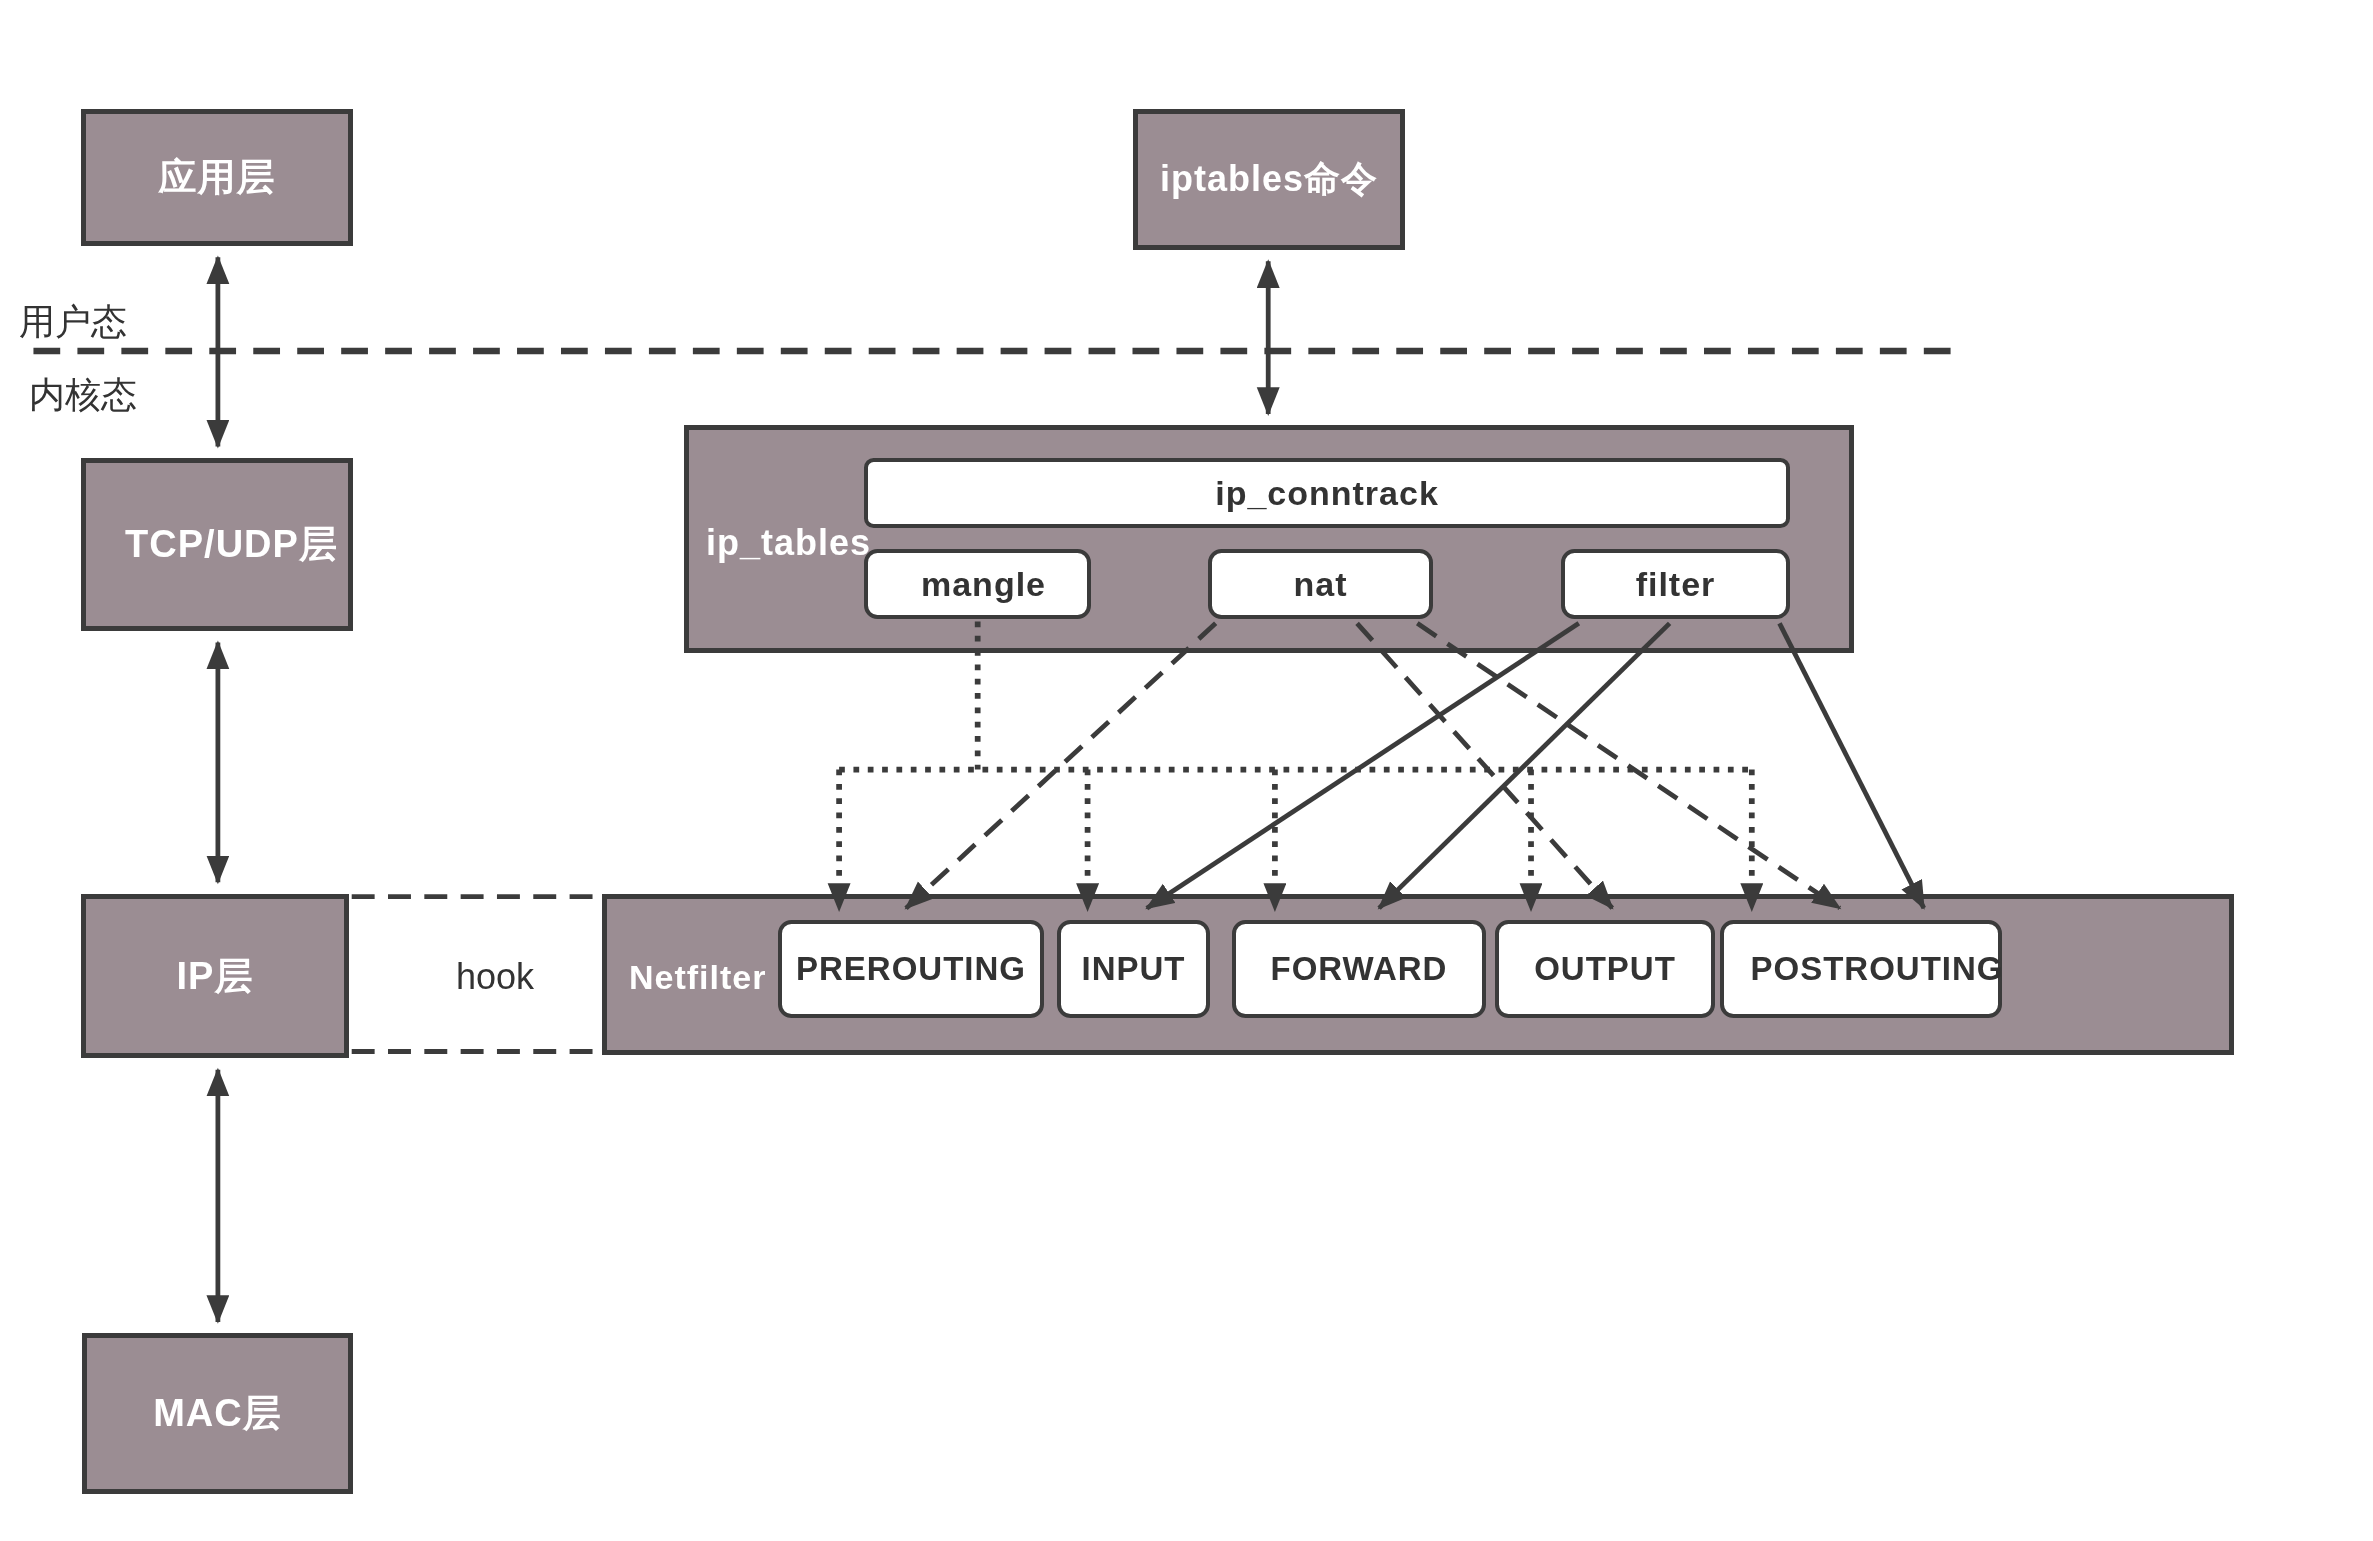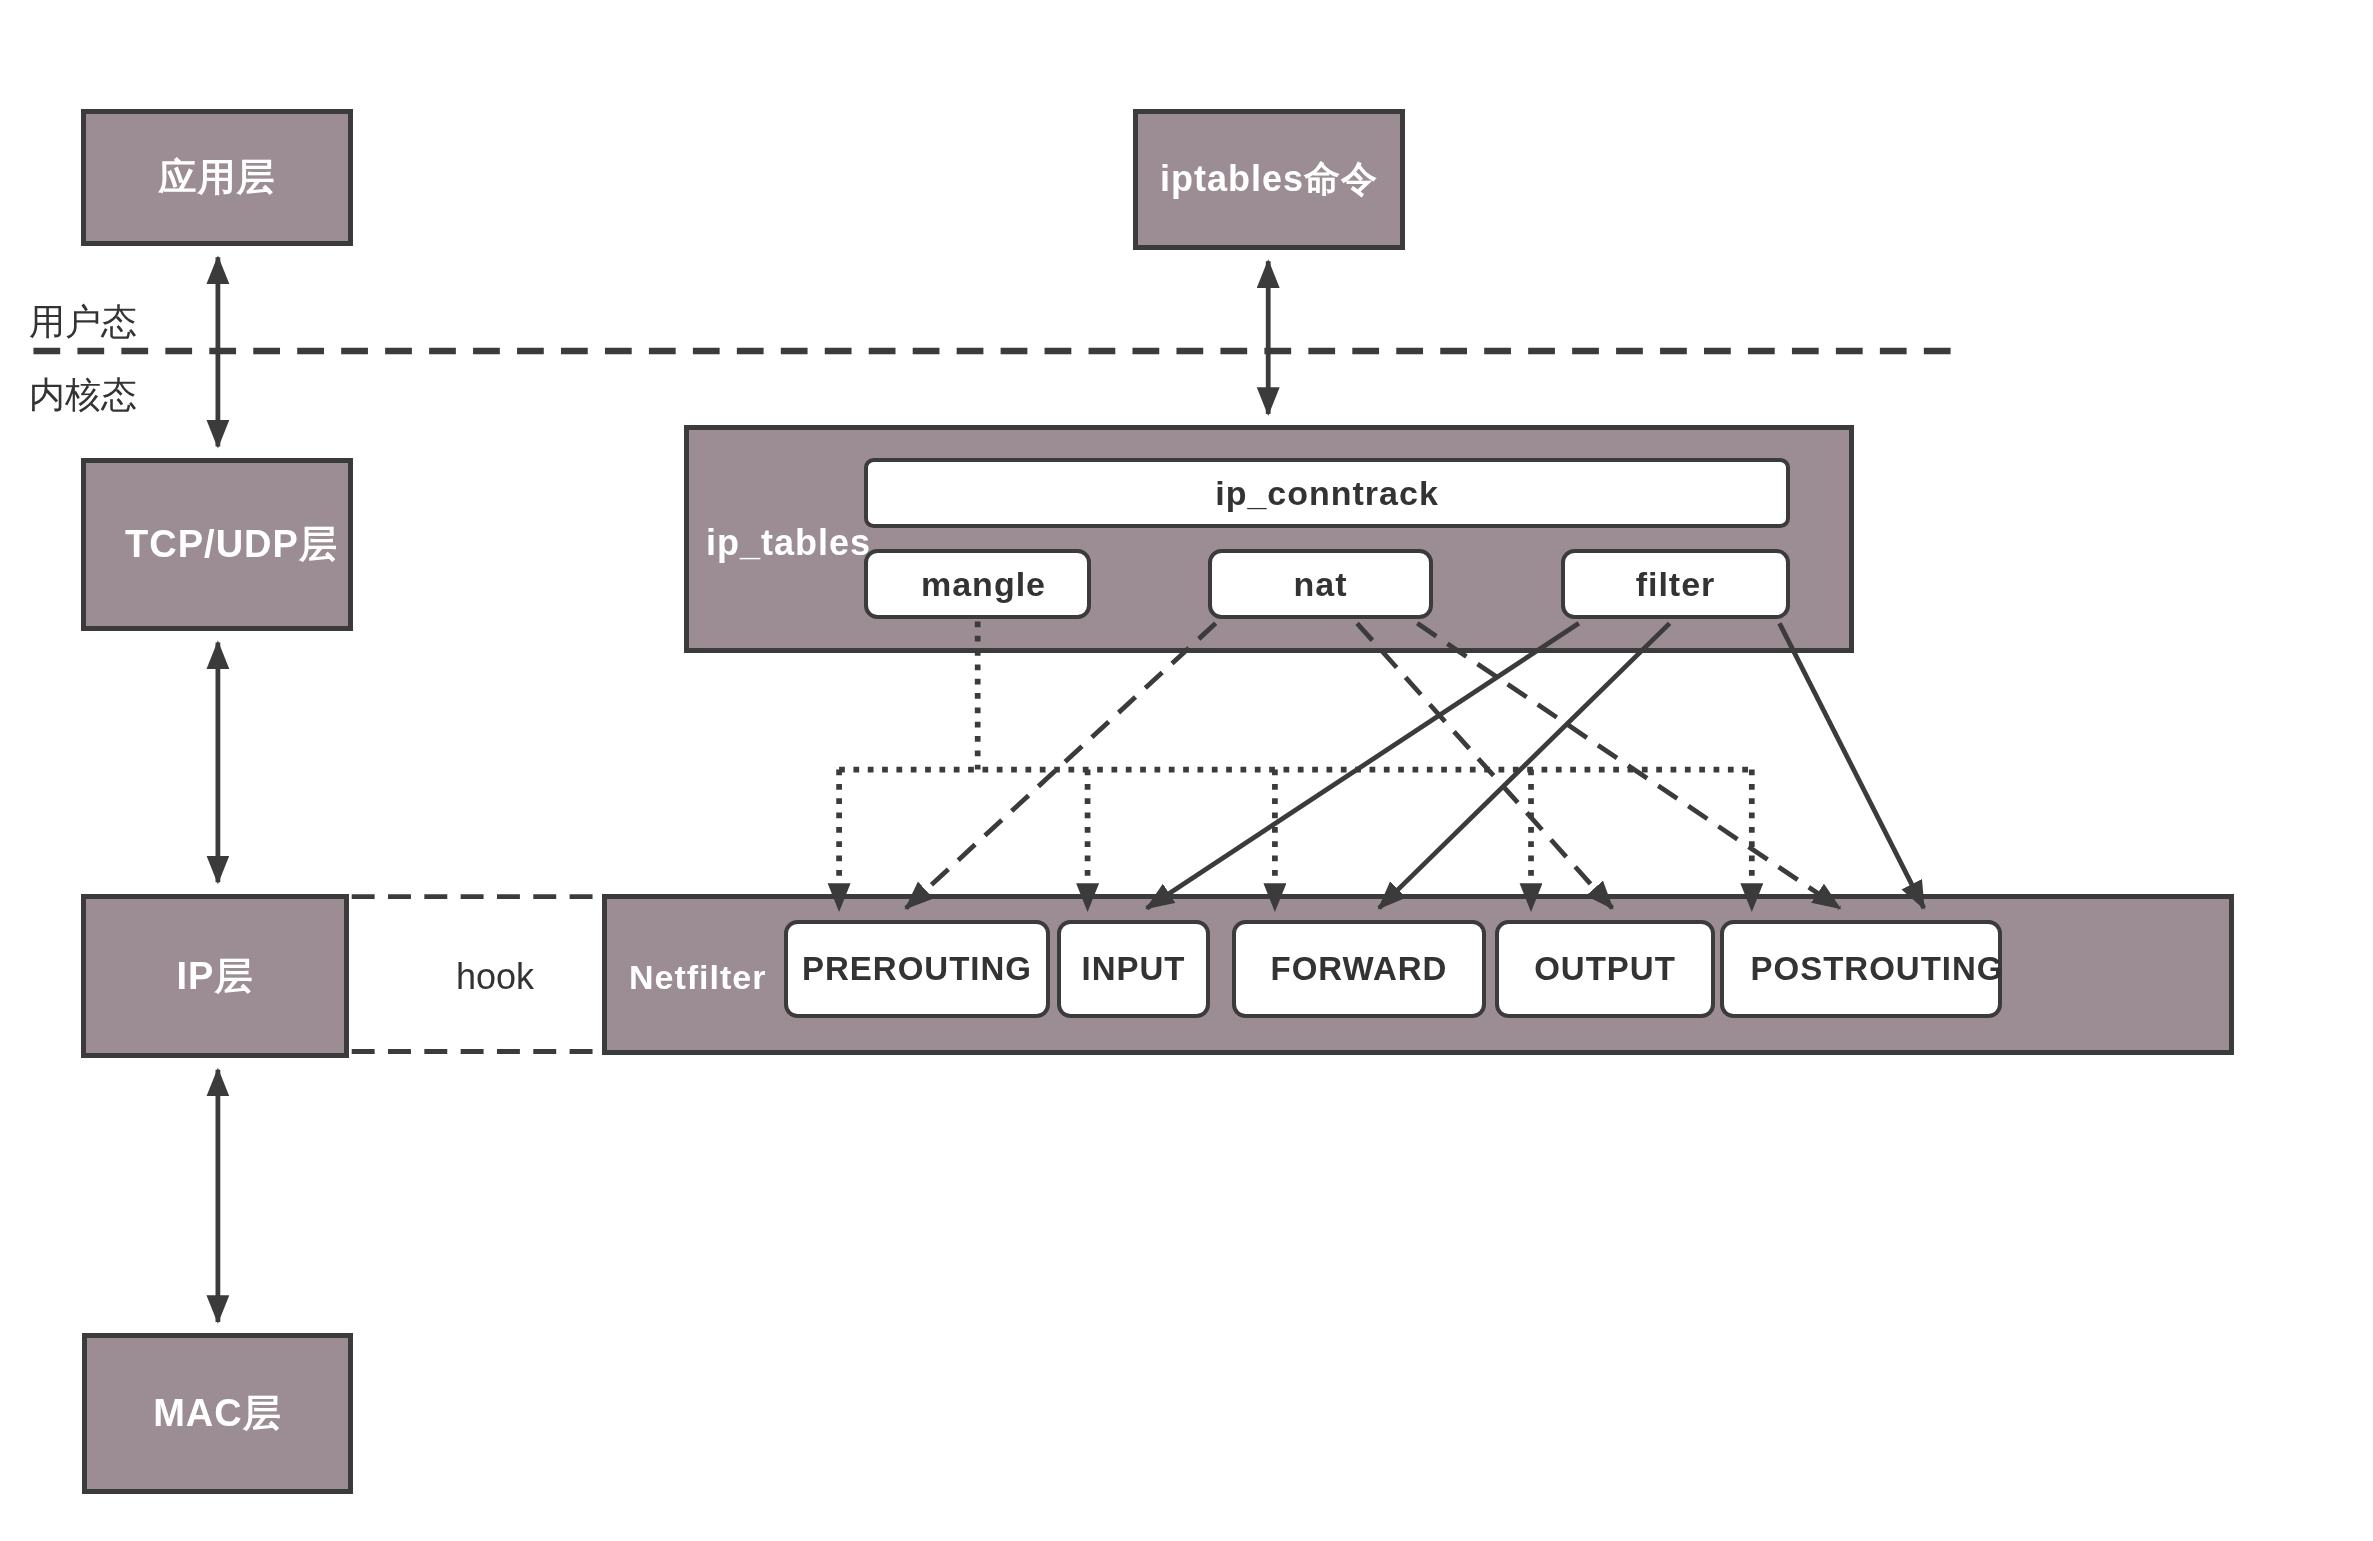--- a/index.html
+++ b/index.html
@@ -53,21 +53,21 @@
     </div>
 
     <div class="solidbox" style="left:81px;top:894px;width:268px;height:164px;">
       <span>IP层</span>
     </div>
 
     <div class="solidbox" style="left:82px;top:1333px;width:271px;height:161px;">
       <span>MAC层</span>
     </div>
 
-    <div class="sidelabel" style="left:29px;top:298px;">用户态</div>
+    <div class="sidelabel" style="left:19px;top:298px;">用户态</div>
     <div class="sidelabel" style="left:29px;top:371px;">内核态</div>
 
     <div class="solidbox" style="left:1133px;top:109px;width:272px;height:141px;font-size:36px;">
       <span>iptables命令</span>
     </div>
 
     <div class="solidbox" style="left:684px;top:425px;width:1170px;height:228px;">
       <div class="grouplabel" style="left:17px;top:92px;">ip_tables</div>
 
       <div class="whitebox" style="left:175px;top:28px;width:926px;height:70px;border-radius:9.6px;">
@@ -83,21 +83,21 @@
       <div class="whitebox" style="left:872px;top:119px;width:229px;height:70px;">
         <span>filter</span>
       </div>
     </div>
 
     <div id="hook-label">hook</div>
 
     <div class="solidbox" style="left:602px;top:894px;width:1632px;height:161px;justify-content:flex-start;">
       <div class="grouplabel" style="left:22px;top:59px;font-size:34px;position:absolute;">Netfilter</div>
 
-      <div class="whitebox" style="left:177px;top:21px;width:266px;height:98px;font-size:33px;">
+      <div class="whitebox" style="left:171px;top:21px;width:266px;height:98px;font-size:33px;">
         <span>PREROUTING</span>
       </div>
       <div class="whitebox" style="left:450px;top:21px;width:153px;height:98px;font-size:33px;">
         <span>INPUT</span>
       </div>
       <div class="whitebox" style="left:625px;top:21px;width:254px;height:98px;font-size:33px;">
         <span>FORWARD</span>
       </div>
       <div class="whitebox" style="left:888px;top:21px;width:220px;height:98px;font-size:33px;">
         <span>OUTPUT</span>

